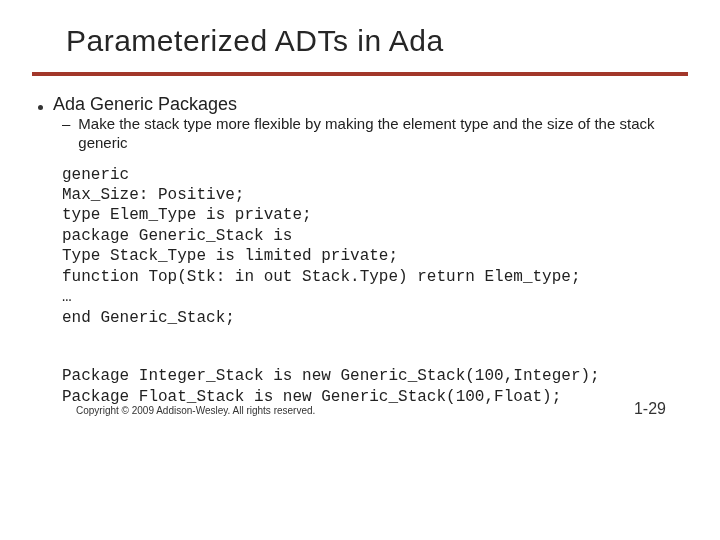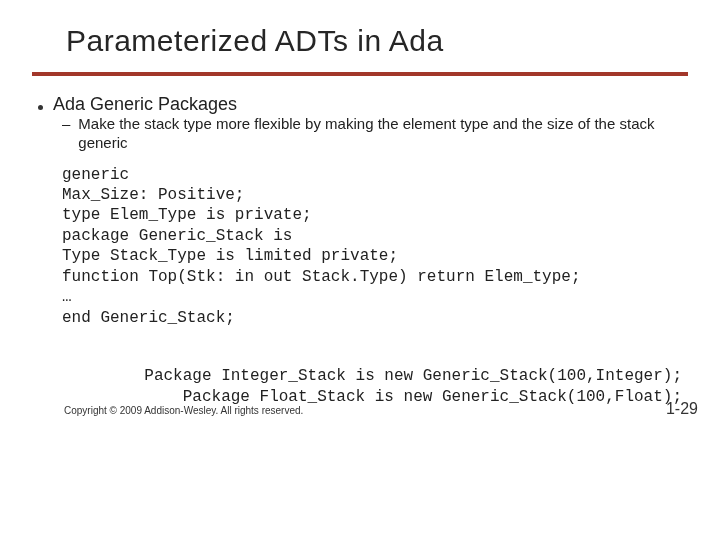--- a/index.html
+++ b/index.html
@@ -65,28 +65,27 @@
     font-family: "Courier New", Courier, monospace;
     font-size: 16px;
     line-height: 1.28;
     white-space: pre;
     margin-left: 24px;
     margin-top: 6px;
   }
   .code .block2 {
     margin-top: 38px;
     display: block;
-    text-align: right;
   }
   .footer {
     position: absolute;
-    left: 0;
+    left: 12px;
     right: 0;
     bottom: 10px;
-    padding: 0 22px 0 64px;
+    padding: 0 54px 0 64px;
     display: flex;
     justify-content: space-between;
     align-items: baseline;
     font-size: 10px;
     font-family: Arial, Helvetica, sans-serif;
     color: #333;
   }
   .footer .pg {
     font-size: 16px;
   }

